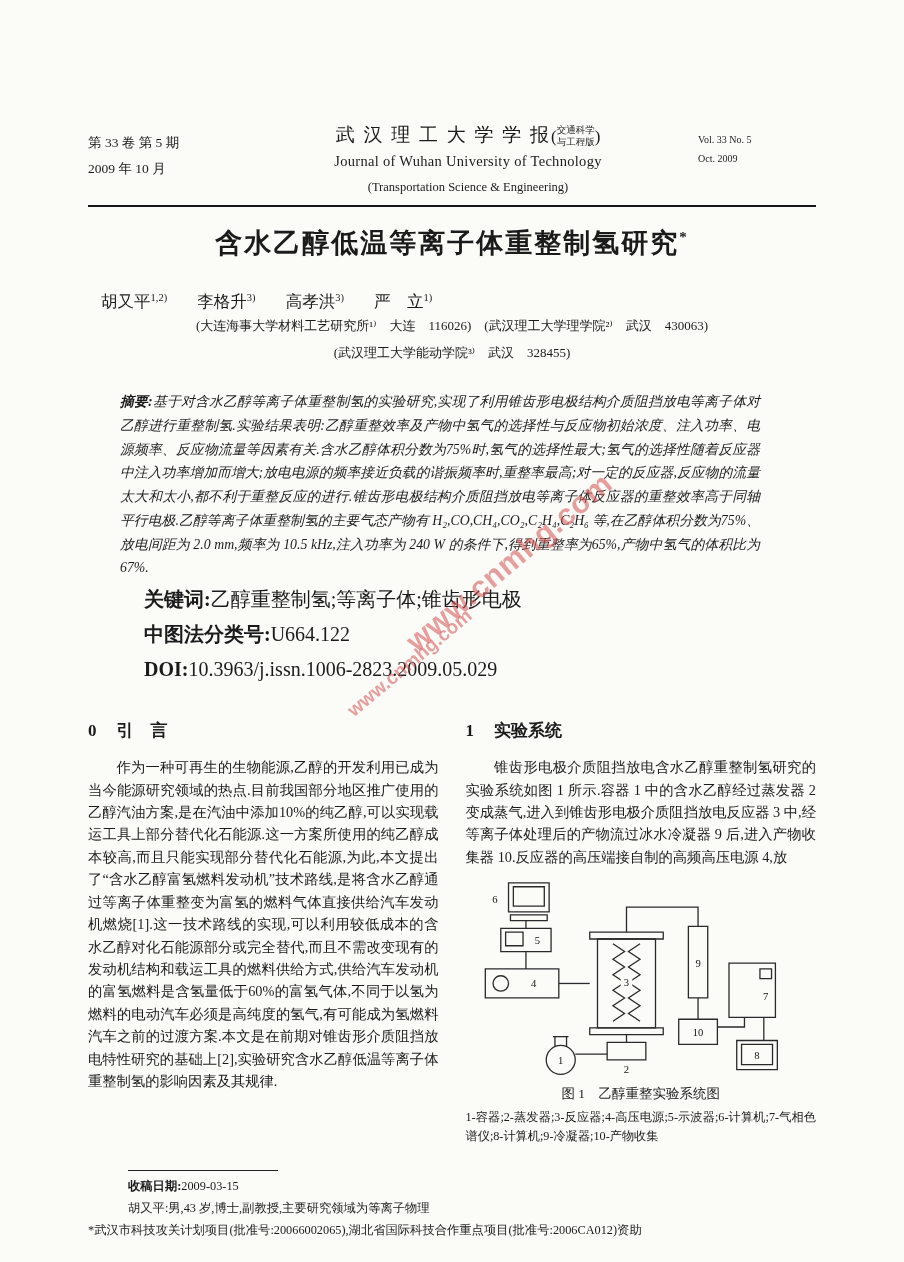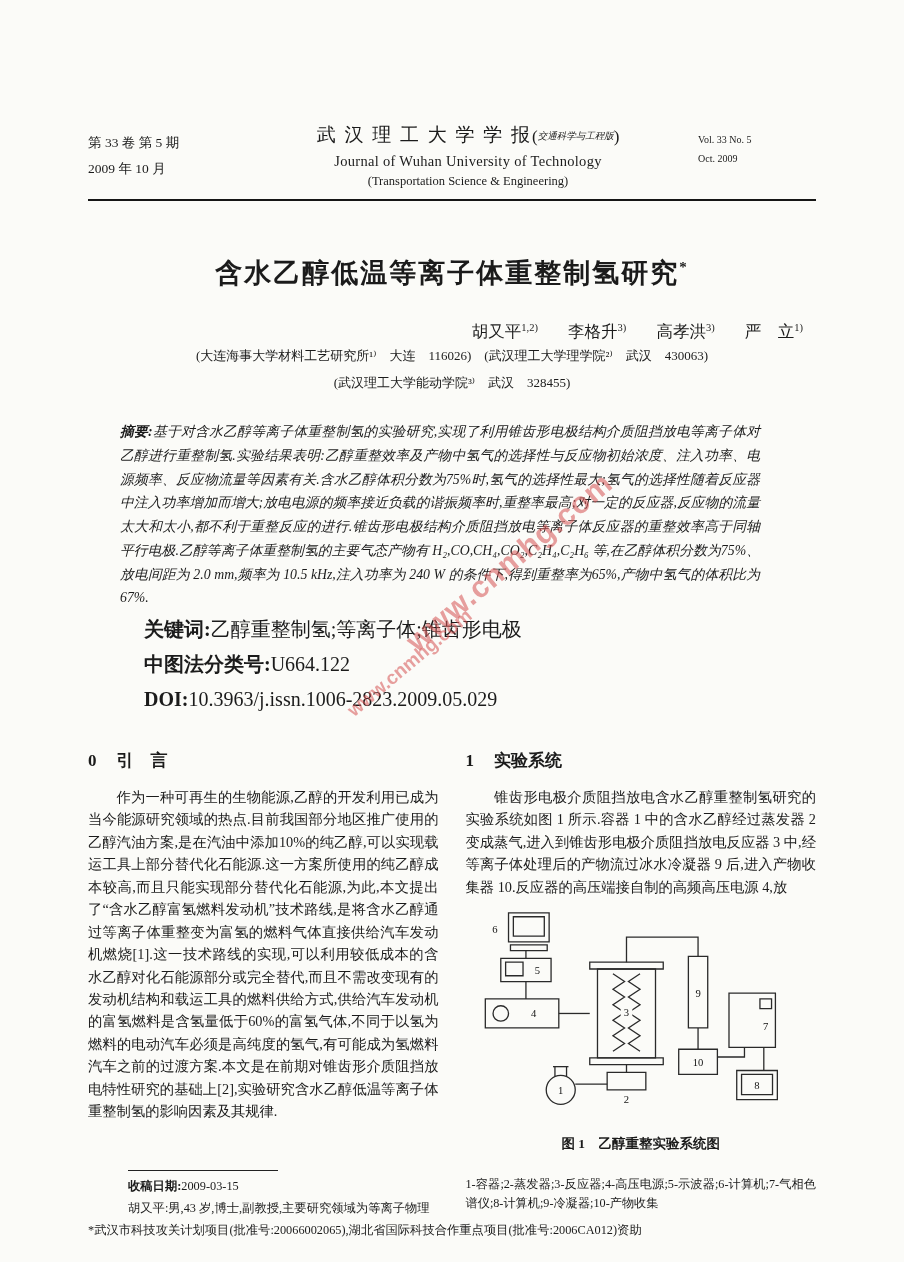--- a/index.html
+++ b/index.html
@@ -9,30 +9,30 @@
     font-family:"Liberation Serif","DejaVu Serif",serif; color:#1b1b1b;
   }
   .content { padding:122px 88px 0 88px; }
 
   
   .header { display:flex; align-items:flex-start; }
   .header-left  { width:150px; font-size:13.5px; line-height:1.9; padding-top:8px; }
   .header-right { width:118px; font-size:10px; line-height:1.9; padding-top:8px; }
   .header-center{ flex:1; text-align:center; }
   .journal-cn { font-size:19px; letter-spacing:2px; white-space:nowrap; }
-  .edition { display:inline-flex; flex-direction:row; font-size:9.5px; letter-spacing:0; line-height:1.2; vertical-align:middle; text-align:center;font-style:italic; }
+  .edition { display:inline-flex; flex-direction:column; font-size:9.5px; letter-spacing:0; line-height:1.2; vertical-align:middle; text-align:center; }
   .paren { font-size:17px; letter-spacing:0; vertical-align:middle; }
   .journal-en { font-size:14.5px; margin-top:5px; letter-spacing:.3px; }
-  .journal-en-sub { font-size:12.5px; margin-top:4px; }
+  .journal-en-sub { font-size:12.5px; margin-top:10px; }
   .head-rule { border:none; border-top:2.5px solid #161616; margin:10px 0 0 0; }
 
   
-  .title { text-align:center; font-size:27px; font-weight:bold; letter-spacing:2px; margin-top:54px; }
+  .title { text-align:center; font-size:27px; font-weight:bold; letter-spacing:2px; margin-top:18px; }
   .title sup { font-size:15px; font-weight:bold; }
-  .authors { text-align:right; margin-top:30px; font-size:16.5px; }
+  .authors { text-align:left; margin-top:30px; font-size:16.5px; }
   .author { margin:0 13px; white-space:nowrap; }
   .author sup { font-size:10.5px; }
   .affil { text-align:center; font-size:13px; line-height:2.05; }
 
   
   .abstract-block { margin:24px 56px 0 32px; font-size:13.8px; line-height:1.72; text-align:justify;font-style:italic; }
   .meta-block { margin:2px 56px 0 56px; font-size:20px; line-height:1.75; }
   .bold { font-weight:bold; }
 
   
@@ -40,22 +40,22 @@
   .col { flex:1; min-width:0; }
   .section-heading { font-size:17px; font-weight:bold; margin:10px 0 14px 0; }
   .section-heading .num { margin-right:20px; }
   .col p { font-size:14.3px; line-height:1.57; text-align:justify; text-indent:2em; margin:0; }
 
   
   .figure { margin-top:12px; }
   .figure svg { display:block; margin:0 auto; }
   .figure svg * { vector-effect:non-scaling-stroke; }
   svg text { font-size:11px; fill:#111; font-family:"Liberation Serif",serif; }
-  .fig-caption { text-align:center; font-size:13.5px; font-weight:bold; margin-top:20px; }
-  .fig-legend { font-size:12.2px; line-height:1.55; margin-top:22px; text-align:justify; }
+  .fig-caption { text-align:center; font-size:13.5px; font-weight:normal; margin-top:0; }
+  .fig-legend { font-size:12.2px; line-height:1.55; margin-top:5px; text-align:justify; }
 
   
   .footnotes { position:absolute; left:88px; right:70px; top:1170px; font-size:12.3px; line-height:1.8; }
   .fn-rule { width:150px; border:none; border-top:1.5px solid #222; margin:0 0 4px 40px; }
   .fn-indent { padding-left:40px; }
 
   
   .watermark { position:absolute; color:rgba(214,82,82,0.55); font-family:"Liberation Sans",sans-serif; font-weight:bold; pointer-events:none; white-space:nowrap; }
   .wm1 { font-size:30px; left:380px; top:545px; transform:rotate(-40deg); letter-spacing:1px; }
   .wm2 { font-size:19px; left:332px; top:652px; transform:rotate(-40deg); }

